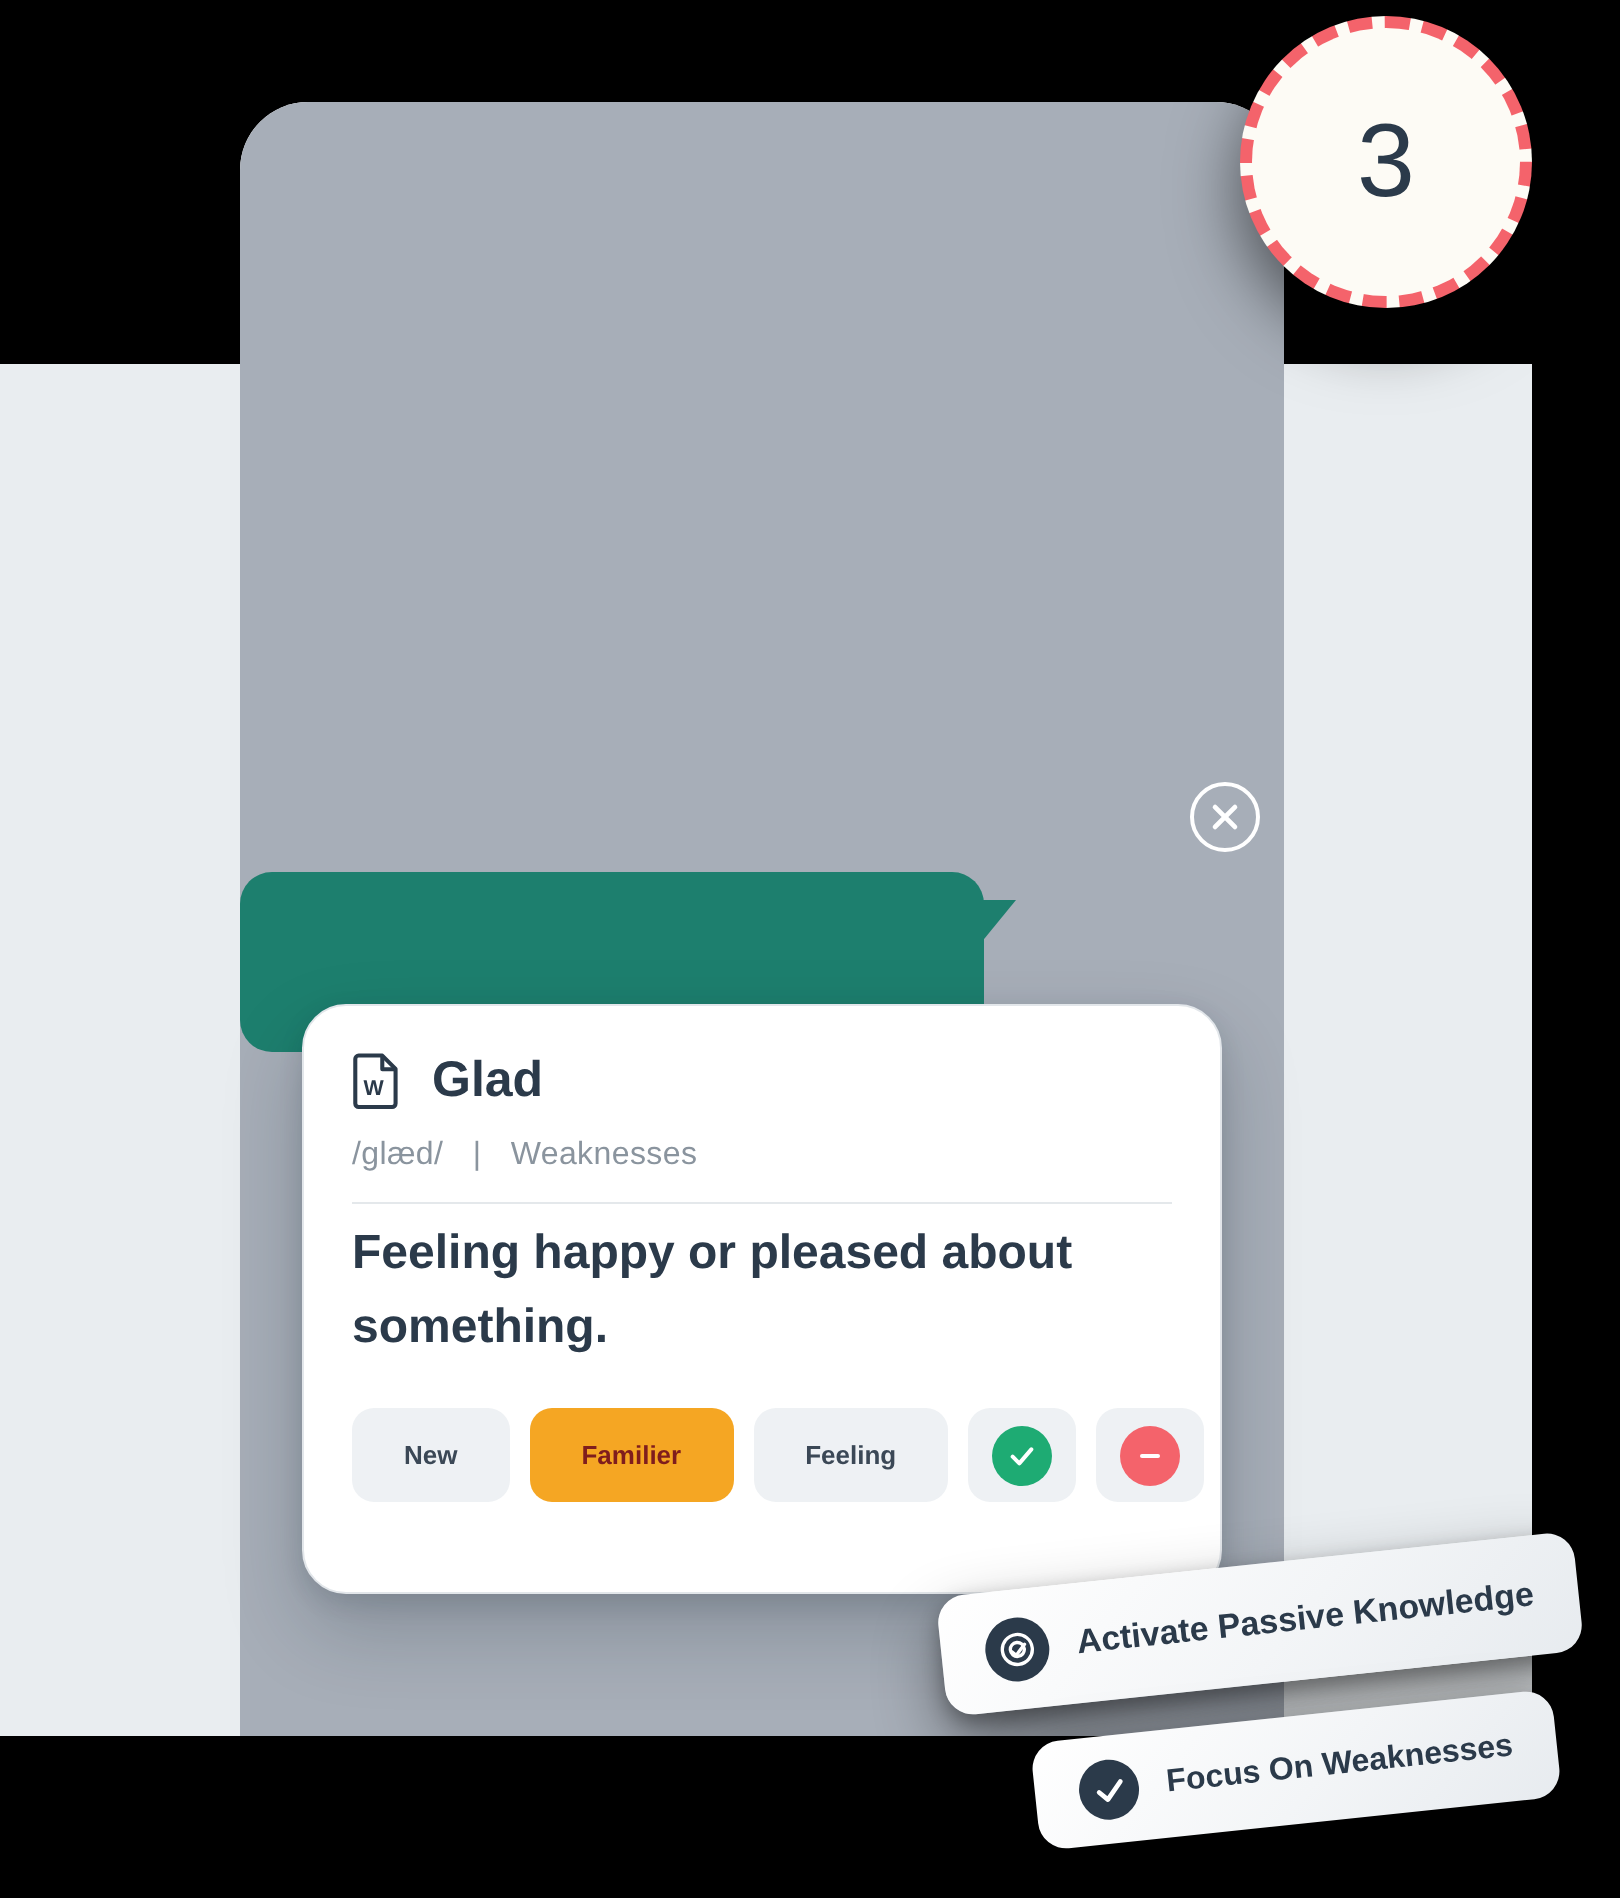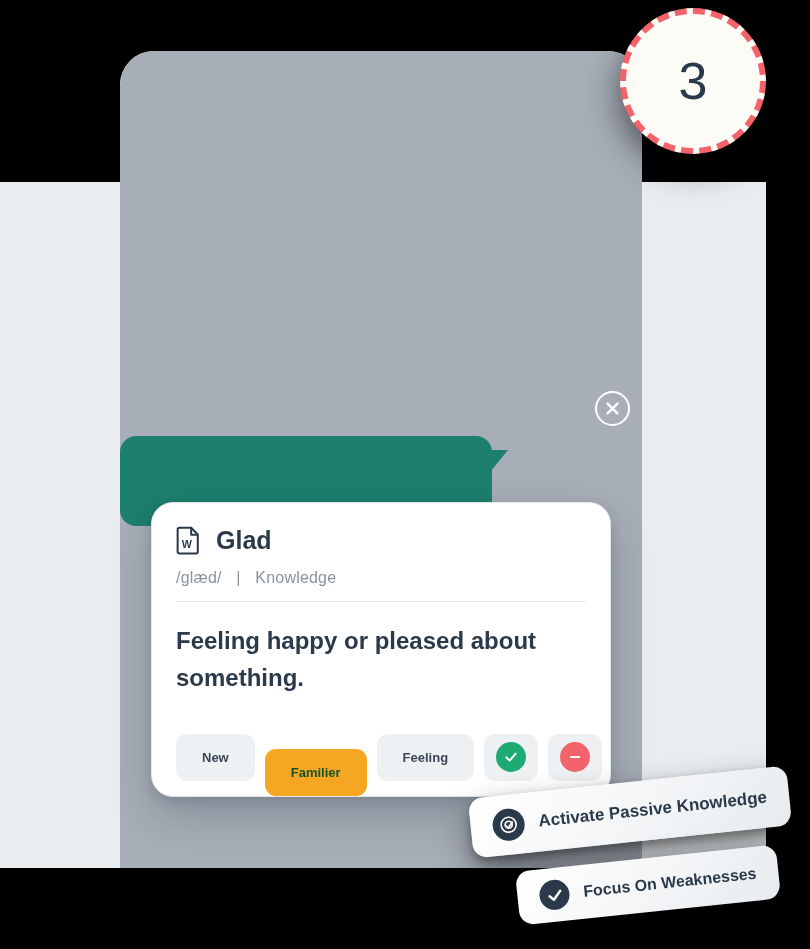--- a/index.html
+++ b/index.html
@@ -188,30 +188,30 @@
     padding: 22px 24px 0 24px;
   }
   .dict-head { display:flex; align-items:center; gap: 14px; }
   .word-doc-ico { width: 26px; height: 30px; flex: none; }
   .dict-word { font-size: 25px; font-weight: 700; color: #2b3a4a; }
   .dict-meta { font-size: 16px; color: #8a949e; margin-top: 14px; letter-spacing:.2px; }
   .dict-meta .sep { margin: 0 10px; }
   .dict-rule { height: 1px; background: #e4e8eb; margin-top: 14px; }
   .dict-def {
     font-size: 24px; font-weight: 700; color: #2b3a4a;
-    line-height: 1.55; margin-top: 20px;
+    line-height: 1.55; margin-top: 6px;
   }
   .dict-actions { display:flex; gap: 10px; align-items:center; margin-top: 22px; }
   .chip {
     height: 47px; border-radius: 11px;
     display:flex; align-items:center; justify-content:center;
     font-size: 13px; font-weight: 600; color: #3b4856;
     background: #eef1f4; padding: 0 26px; flex: none;
   }
-  .chip.active { background: #f5a623; color: #14532d; margin-top: 31px; }
+  .chip.active { background: #f5a623; color: #7f1d1d; }
   .chip.icon-chip { padding: 0; width: 54px; background: #eef1f4; }
   .dot {
     width: 30px; height: 30px; border-radius: 50%;
     display:flex; align-items:center; justify-content:center; color:#fff;
   }
   .dot.ok { background: #1eab73; }
   .dot.no { background: #f4636b; }
 
   
   .tag {
@@ -360,21 +360,21 @@
         <path d="M3 2.6h11l6.2 6.2V25a1.6 1.6 0 0 1-1.6 1.6H3A1.6 1.6 0 0 1 1.4 25V4.2A1.6 1.6 0 0 1 3 2.6z"></path>
         <path d="M14 2.6v6.4h6.2"></path>
         <text x="10" y="21" font-size="10" font-weight="700" fill="#2b3a4a" stroke="none" text-anchor="middle" font-family="Liberation Sans, sans-serif">W</text>
       </svg>
       <div class="dict-word">Glad</div>
     </div>
 
     <div class="dict-meta">
       <span>/glæd/</span>
       <span class="sep">|</span>
-      <span>Knowledge</span>
+      <span>Weaknesses</span>
     </div>
 
     <div class="dict-rule"></div>
 
     <div class="dict-def">Feeling happy or pleased about something.</div>
 
     <div class="dict-actions">
       <div class="chip">New</div>
       <div class="chip active">Familier</div>
       <div class="chip">Feeling</div>

